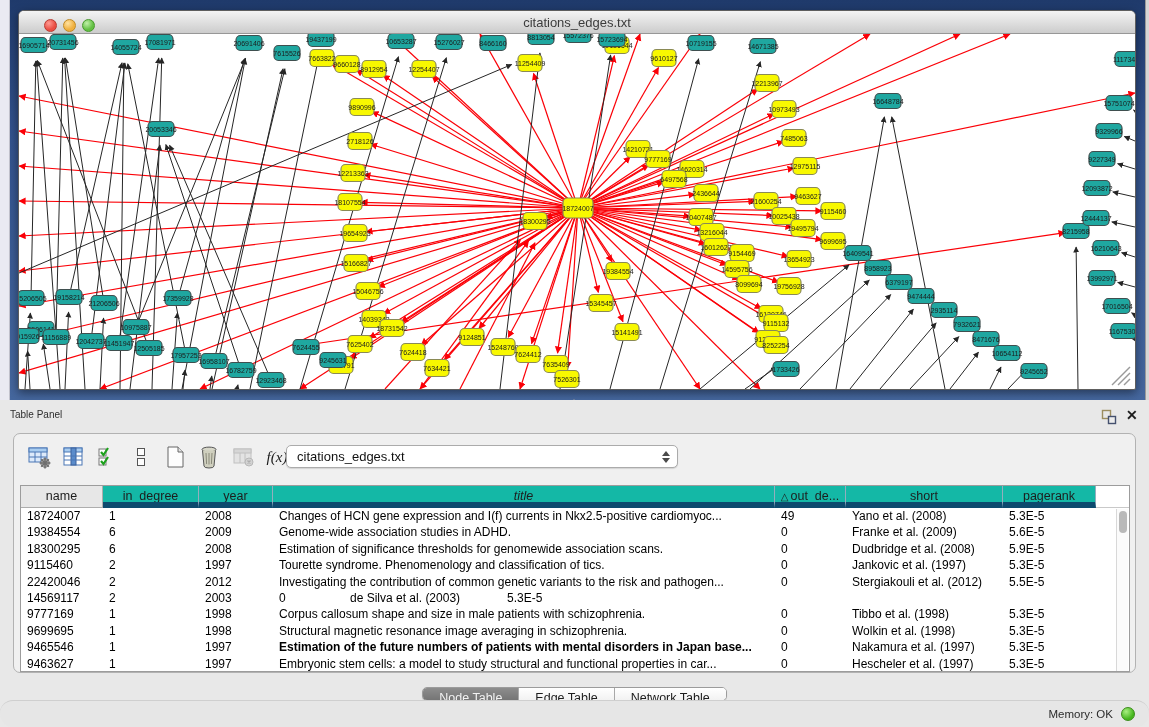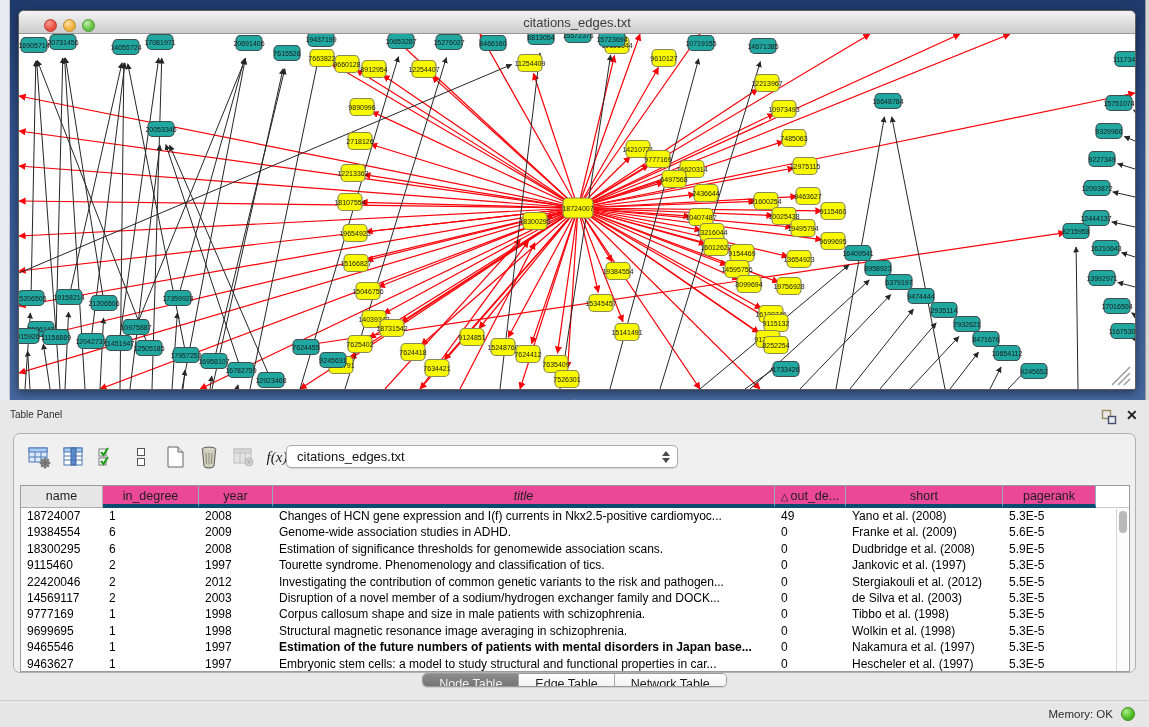--- a/index.html
+++ b/index.html
@@ -49,43 +49,43 @@
     border:1px solid #ababab; border-radius:5px; font-size:13px; color:#111;
     line-height:21px; padding-left:10px; cursor:pointer; box-shadow:0 1px 1px rgba(0,0,0,.12); }
   .combo .stepper { position:absolute; right:6px; top:4px; width:9px; height:14px; }
   .combo .stepper i { position:absolute; left:0; width:0; height:0; border-left:4px solid transparent; border-right:4px solid transparent; }
   .combo .stepper i.up { top:1px; border-bottom:5px solid #4a4a4a; }
   .combo .stepper i.dn { bottom:1px; border-top:5px solid #4a4a4a; }
 
   .tbl-wrap { position:absolute; left:6px; top:51px; width:1110px; height:187px;
     background:#ffffff; border:1px solid #9c9c9c; overflow:hidden; }
   .tbl-head { display:flex; height:22px; }
-  .th { height:22px; background:#ec4899; border-right:1px solid #93aebd; border-bottom:4px solid #0c4a6e;
+  .th { height:22px; background:#14b8a6; border-right:1px solid #93aebd; border-bottom:6px solid #0c4a6e;
     font-size:12.5px; color:#1d1d1d; text-align:center; line-height:21px;
     overflow:hidden; white-space:nowrap; cursor:pointer; }
   .th.sel { background:#e7e7e7; border-right:1px solid #adadad; border-bottom:1px solid #adadad; }
   .th .sort { font-size:10px; margin-right:2px; }
   .th-fill { flex:1; background:#fff; border-bottom:1px solid #c9c9c9; }
   .tr { display:flex; height:16.4px; cursor:default; }
   .td { font-size:12px; color:#000; line-height:16px; padding-left:6px;
     white-space:nowrap; overflow:hidden; }
   .vscroll { position:absolute; right:1px; top:23px; width:12px; height:162px; background:#fbfbfb; border-left:1px solid #d8d8d8; }
   .vthumb { position:absolute; left:2px; top:2px; width:8px; height:22px; background:#b9b9b9; border-radius:4px; cursor:pointer; }
 
   
   .tabbar { position:absolute; left:0; top:673px; width:1149px; height:27px; display:flex; justify-content:center; }
-  .seg { display:flex; height:14px; margin-top:0; border:1px solid #9b9b9b; border-radius:5px; overflow:hidden;
+  .seg { display:flex; height:14px; margin-top:14px; border:1px solid #9b9b9b; border-radius:5px; overflow:hidden;
     background:#fdfdfd; box-shadow:0 1px 1px rgba(0,0,0,.12); }
   .seg .tab { padding:0 16px; font-size:12.5px; line-height:20px; color:#1c1c1c; cursor:pointer;
     border-right:1px solid #a8a8a8; background:linear-gradient(180deg,#ffffff,#f2f2f2); }
   .seg .tab:last-child { border-right:none; }
   .seg .tab.active { background:linear-gradient(180deg,#8d8d8d,#757575); color:#f2f2f2; }
 
   
-  .statusbar { position:absolute; left:0; top:700px; width:1149px; height:27px; background:#e6e6e6; border-top:1px solid #cfcfcf; }
+  .statusbar { position:absolute; left:0; top:700px; width:1149px; height:27px; background:#e6e6e6; border-top:1px solid #cfcfcf;border-radius:13px; }
   .mem-label { position:absolute; right:36px; top:7px; font-size:11.5px; color:#2c2c2c; }
   .mem-dot { position:absolute; right:14px; top:6px; width:14px; height:14px; border-radius:50%;
     background:radial-gradient(circle at 35% 30%,#a8ef80,#46b61e 65%); border:1px solid #3a8d1a; cursor:pointer; }
 </style>
 </head>
 <body>
 
 <div class="left-strip"></div>
 <div class="net-area"></div>
 <div class="right-strip"></div>
@@ -855,21 +855,20 @@
             <div class="td" style="width: 74px;">2012</div>
             <div class="td" style="width: 502px;">Investigating the contribution of common genetic variants to the risk and pathogen...</div>
             <div class="td" style="width: 71px;">0</div>
             <div class="td" style="width: 157px;">Stergiakouli et al. (2012)</div>
             <div class="td" style="width: 93px;">5.5E-5</div>
           </div>
           <div class="tr">
             <div class="td" style="width: 82px;">14569117</div>
             <div class="td" style="width: 96px;">2</div>
             <div class="td" style="width: 74px;">2003</div>
-            <div class="td" style="width: 502px;">Disruption of a novel member of a sodium/hydrogen exchanger family and DOCK...</div>
             <div class="td" style="width: 71px;">0</div>
             <div class="td" style="width: 157px;">de Silva et al. (2003)</div>
             <div class="td" style="width: 93px;">5.3E-5</div>
           </div>
           <div class="tr">
             <div class="td" style="width: 82px;">9777169</div>
             <div class="td" style="width: 96px;">1</div>
             <div class="td" style="width: 74px;">1998</div>
             <div class="td" style="width: 502px;">Corpus callosum shape and size in male patients with schizophrenia.</div>
             <div class="td" style="width: 71px;">0</div>

